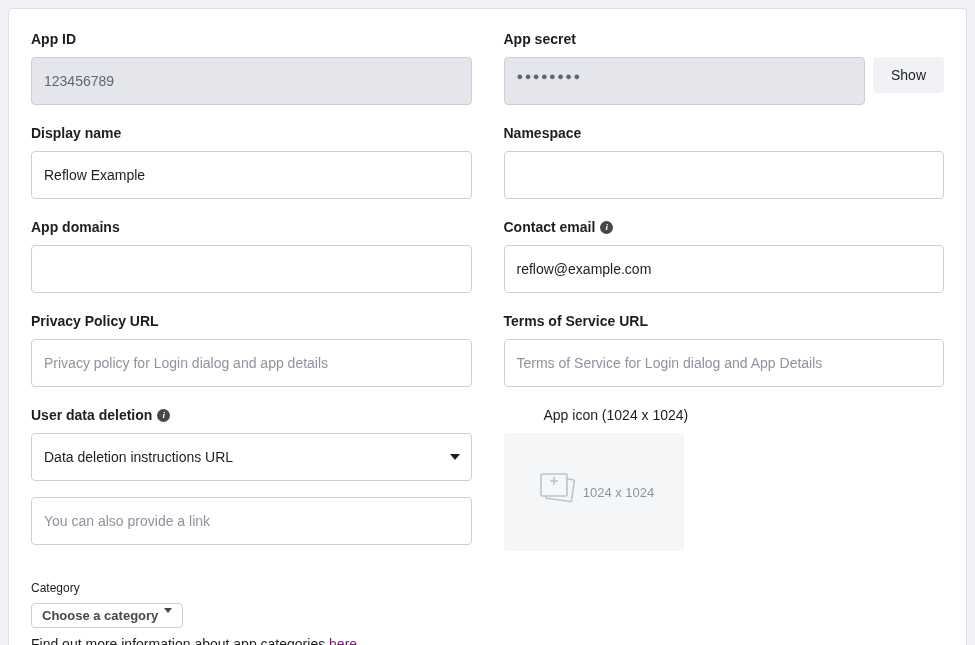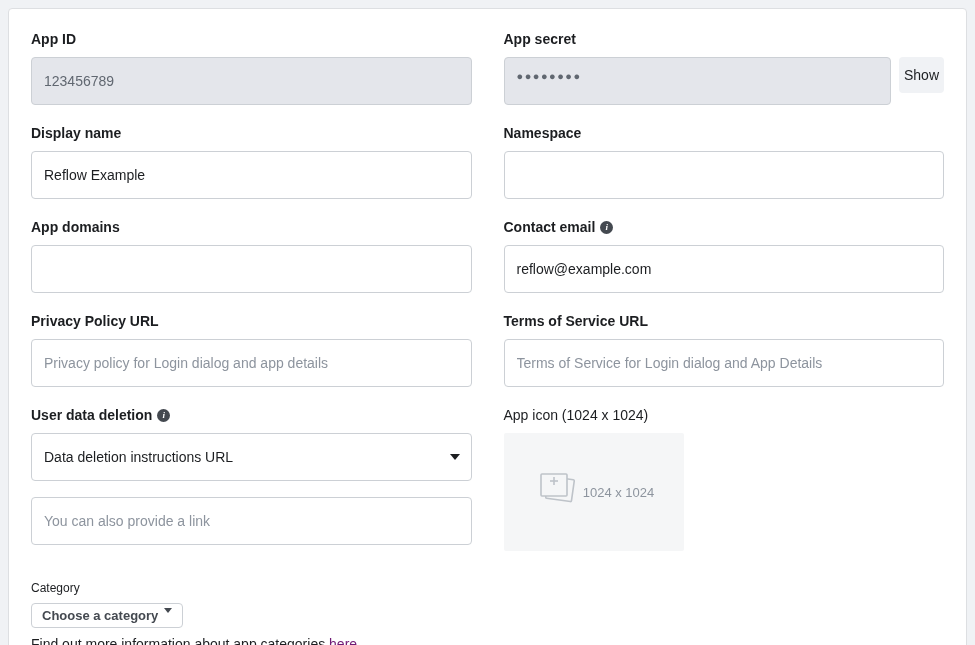--- a/index.html
+++ b/index.html
@@ -57,21 +57,21 @@
     .input-row {
       display: flex;
       gap: 8px;
       align-items: stretch;
     }
     .input-row .input { flex: 1; }
     .btn-show {
       background: #f0f2f5;
       border: none;
       border-radius: 4px;
-      padding: 0 5px;
+      padding: 0 18px;
       font-size: 14px;
       color: #1c1e21;
       cursor: pointer;
       height: 36px;
     }
     .select-wrap {
       position: relative;
     }
     .select-wrap .input { padding-right: 30px; cursor: pointer; color: #1c1e21; }
     .select-wrap .chevron {
@@ -221,21 +221,21 @@
         </div>
         <input class="input" value="reflow@example.com" style="">
       </div>
 
       <div class="field">
         <div class="label">Terms of Service URL</div>
         <input class="input" placeholder="Terms of Service for Login dialog and App Details" style="">
       </div>
 
       <div class="field">
-        <div class="label" style="font-weight:400;">App icon (1024 x 1024)</div>
+        <div class="label" style="font-weight:400;margin-left:40px;">App icon (1024 x 1024)</div>
         <div class="icon-placeholder">
           <svg width="50" height="36" viewBox="0 0 50 36">
             <g fill="none" stroke="currentColor" stroke-width="1.6">
               <rect x="14" y="8" width="26" height="22" rx="1" transform="rotate(8 27 19)"></rect>
               <rect x="8" y="4" width="26" height="22" rx="1" fill="#f5f6f7"></rect>
               <line x1="17" y1="11" x2="25" y2="11"></line>
               <line x1="21" y1="7" x2="21" y2="15"></line>
             </g>
           </svg>
           <div class="dim">1024 x 1024</div>

